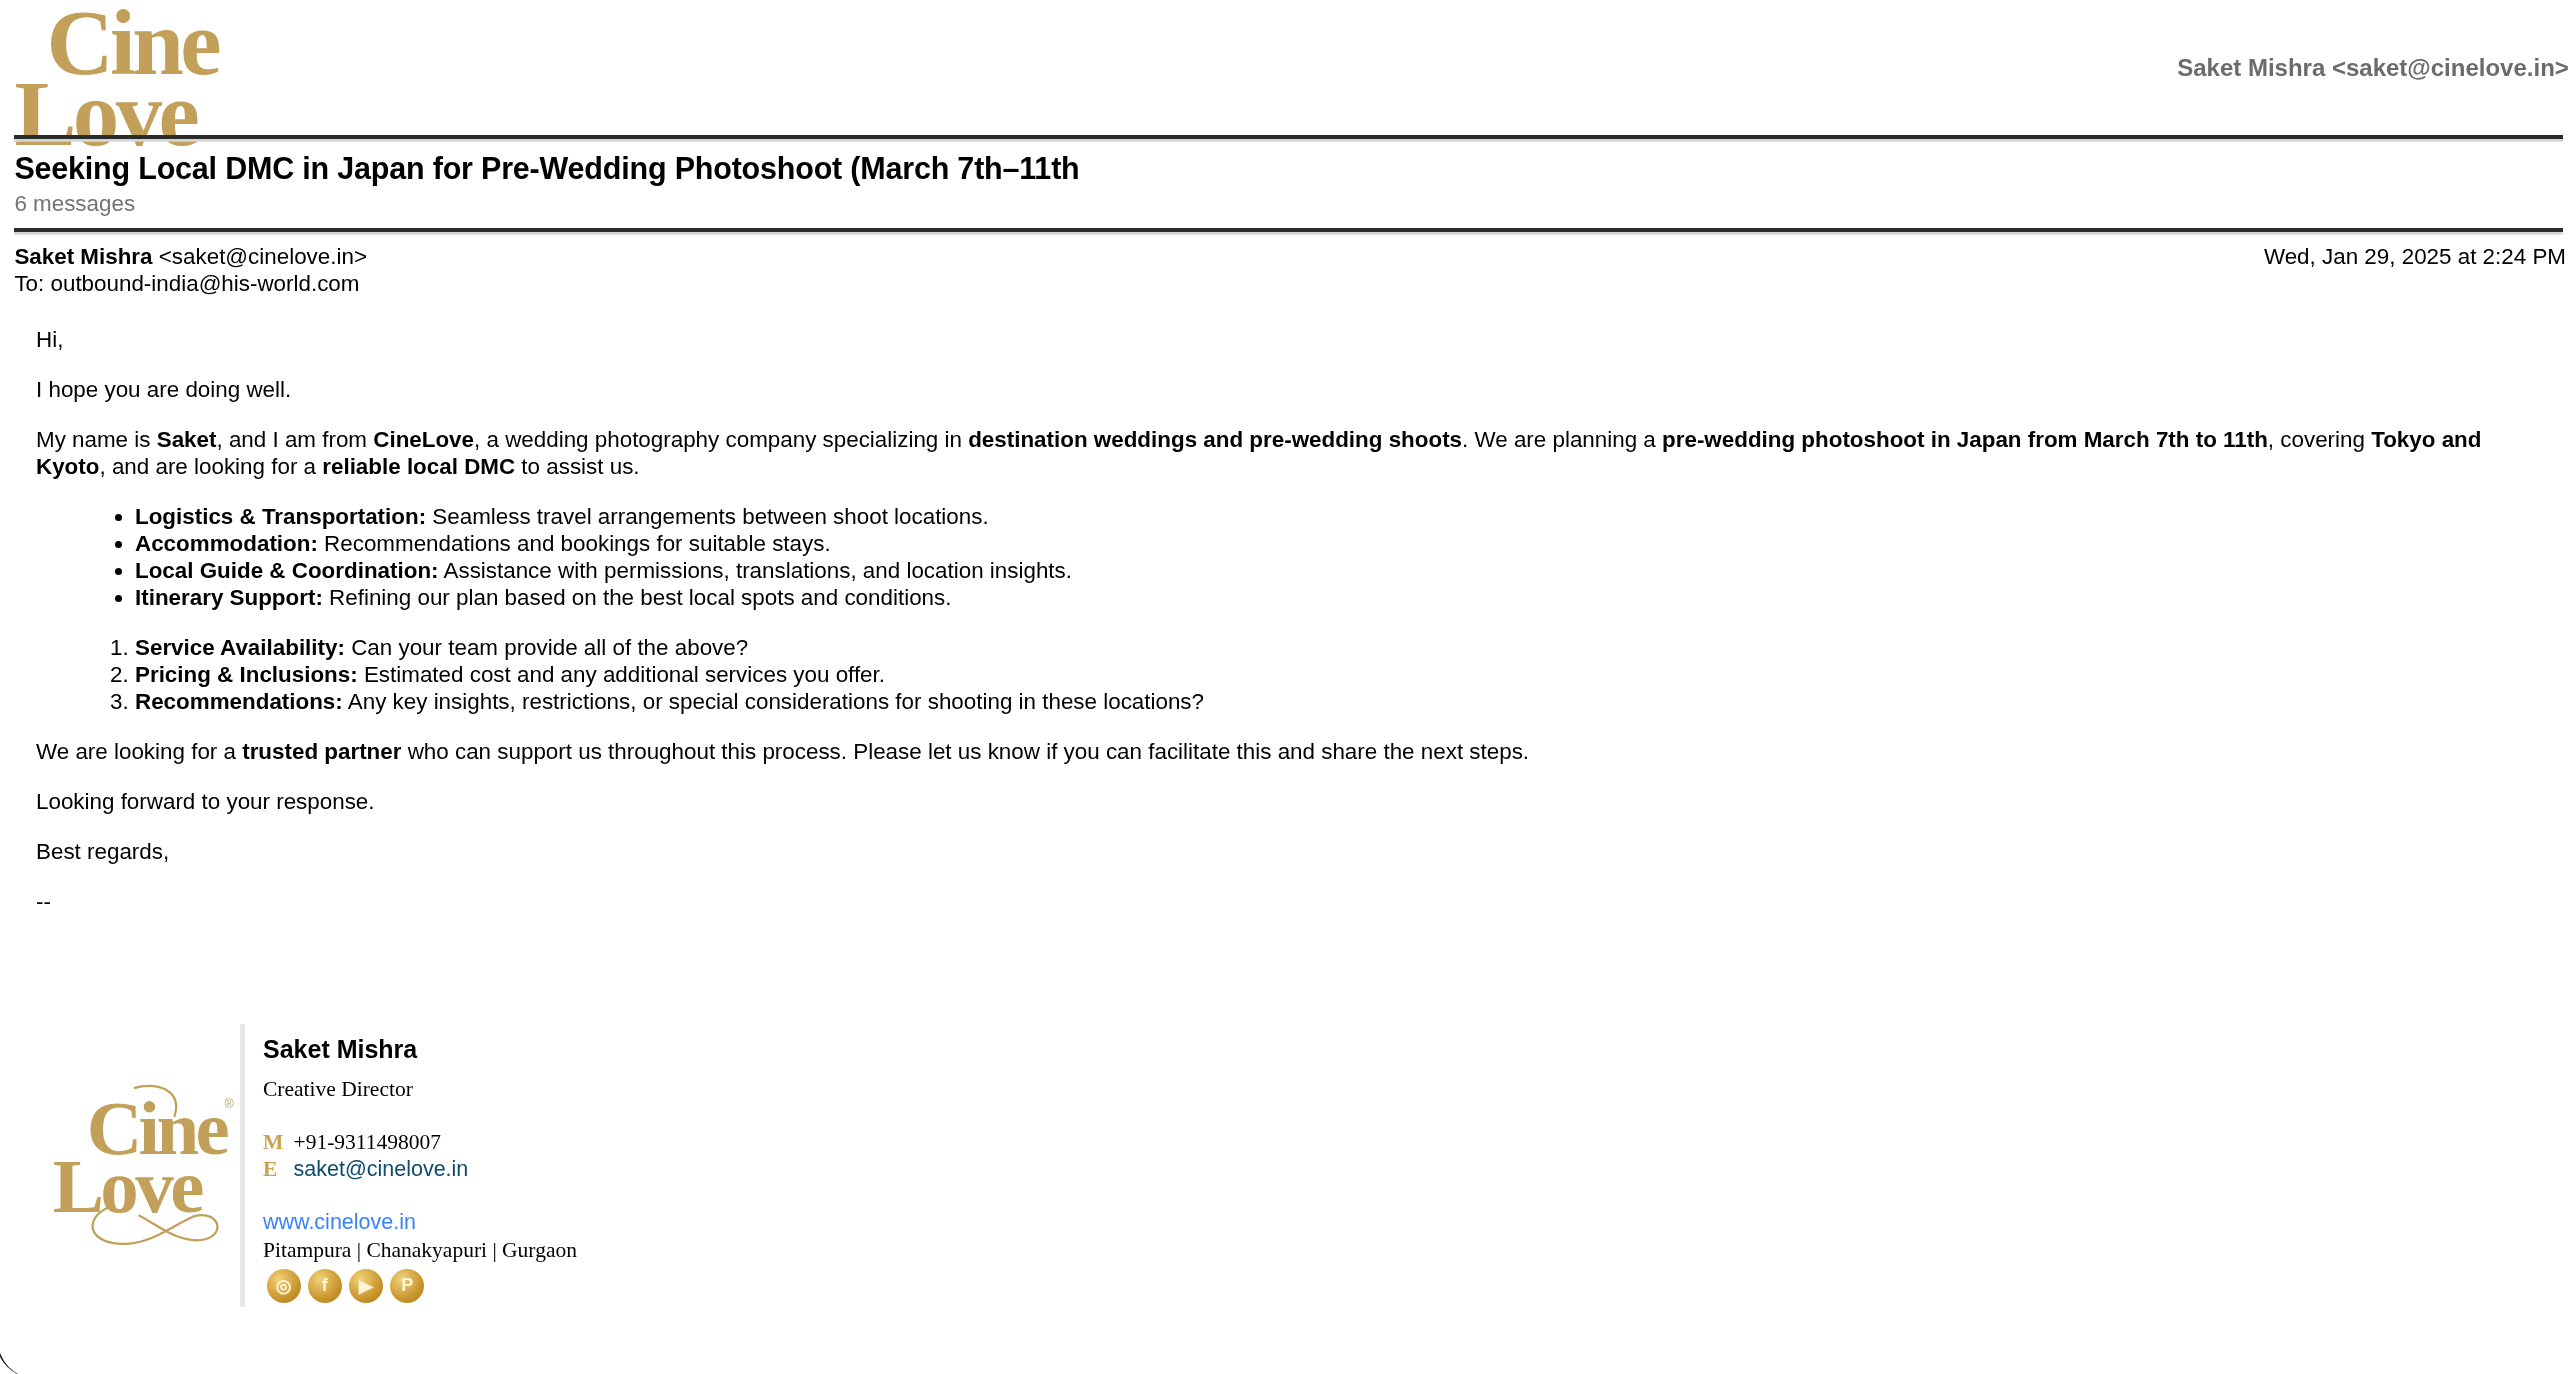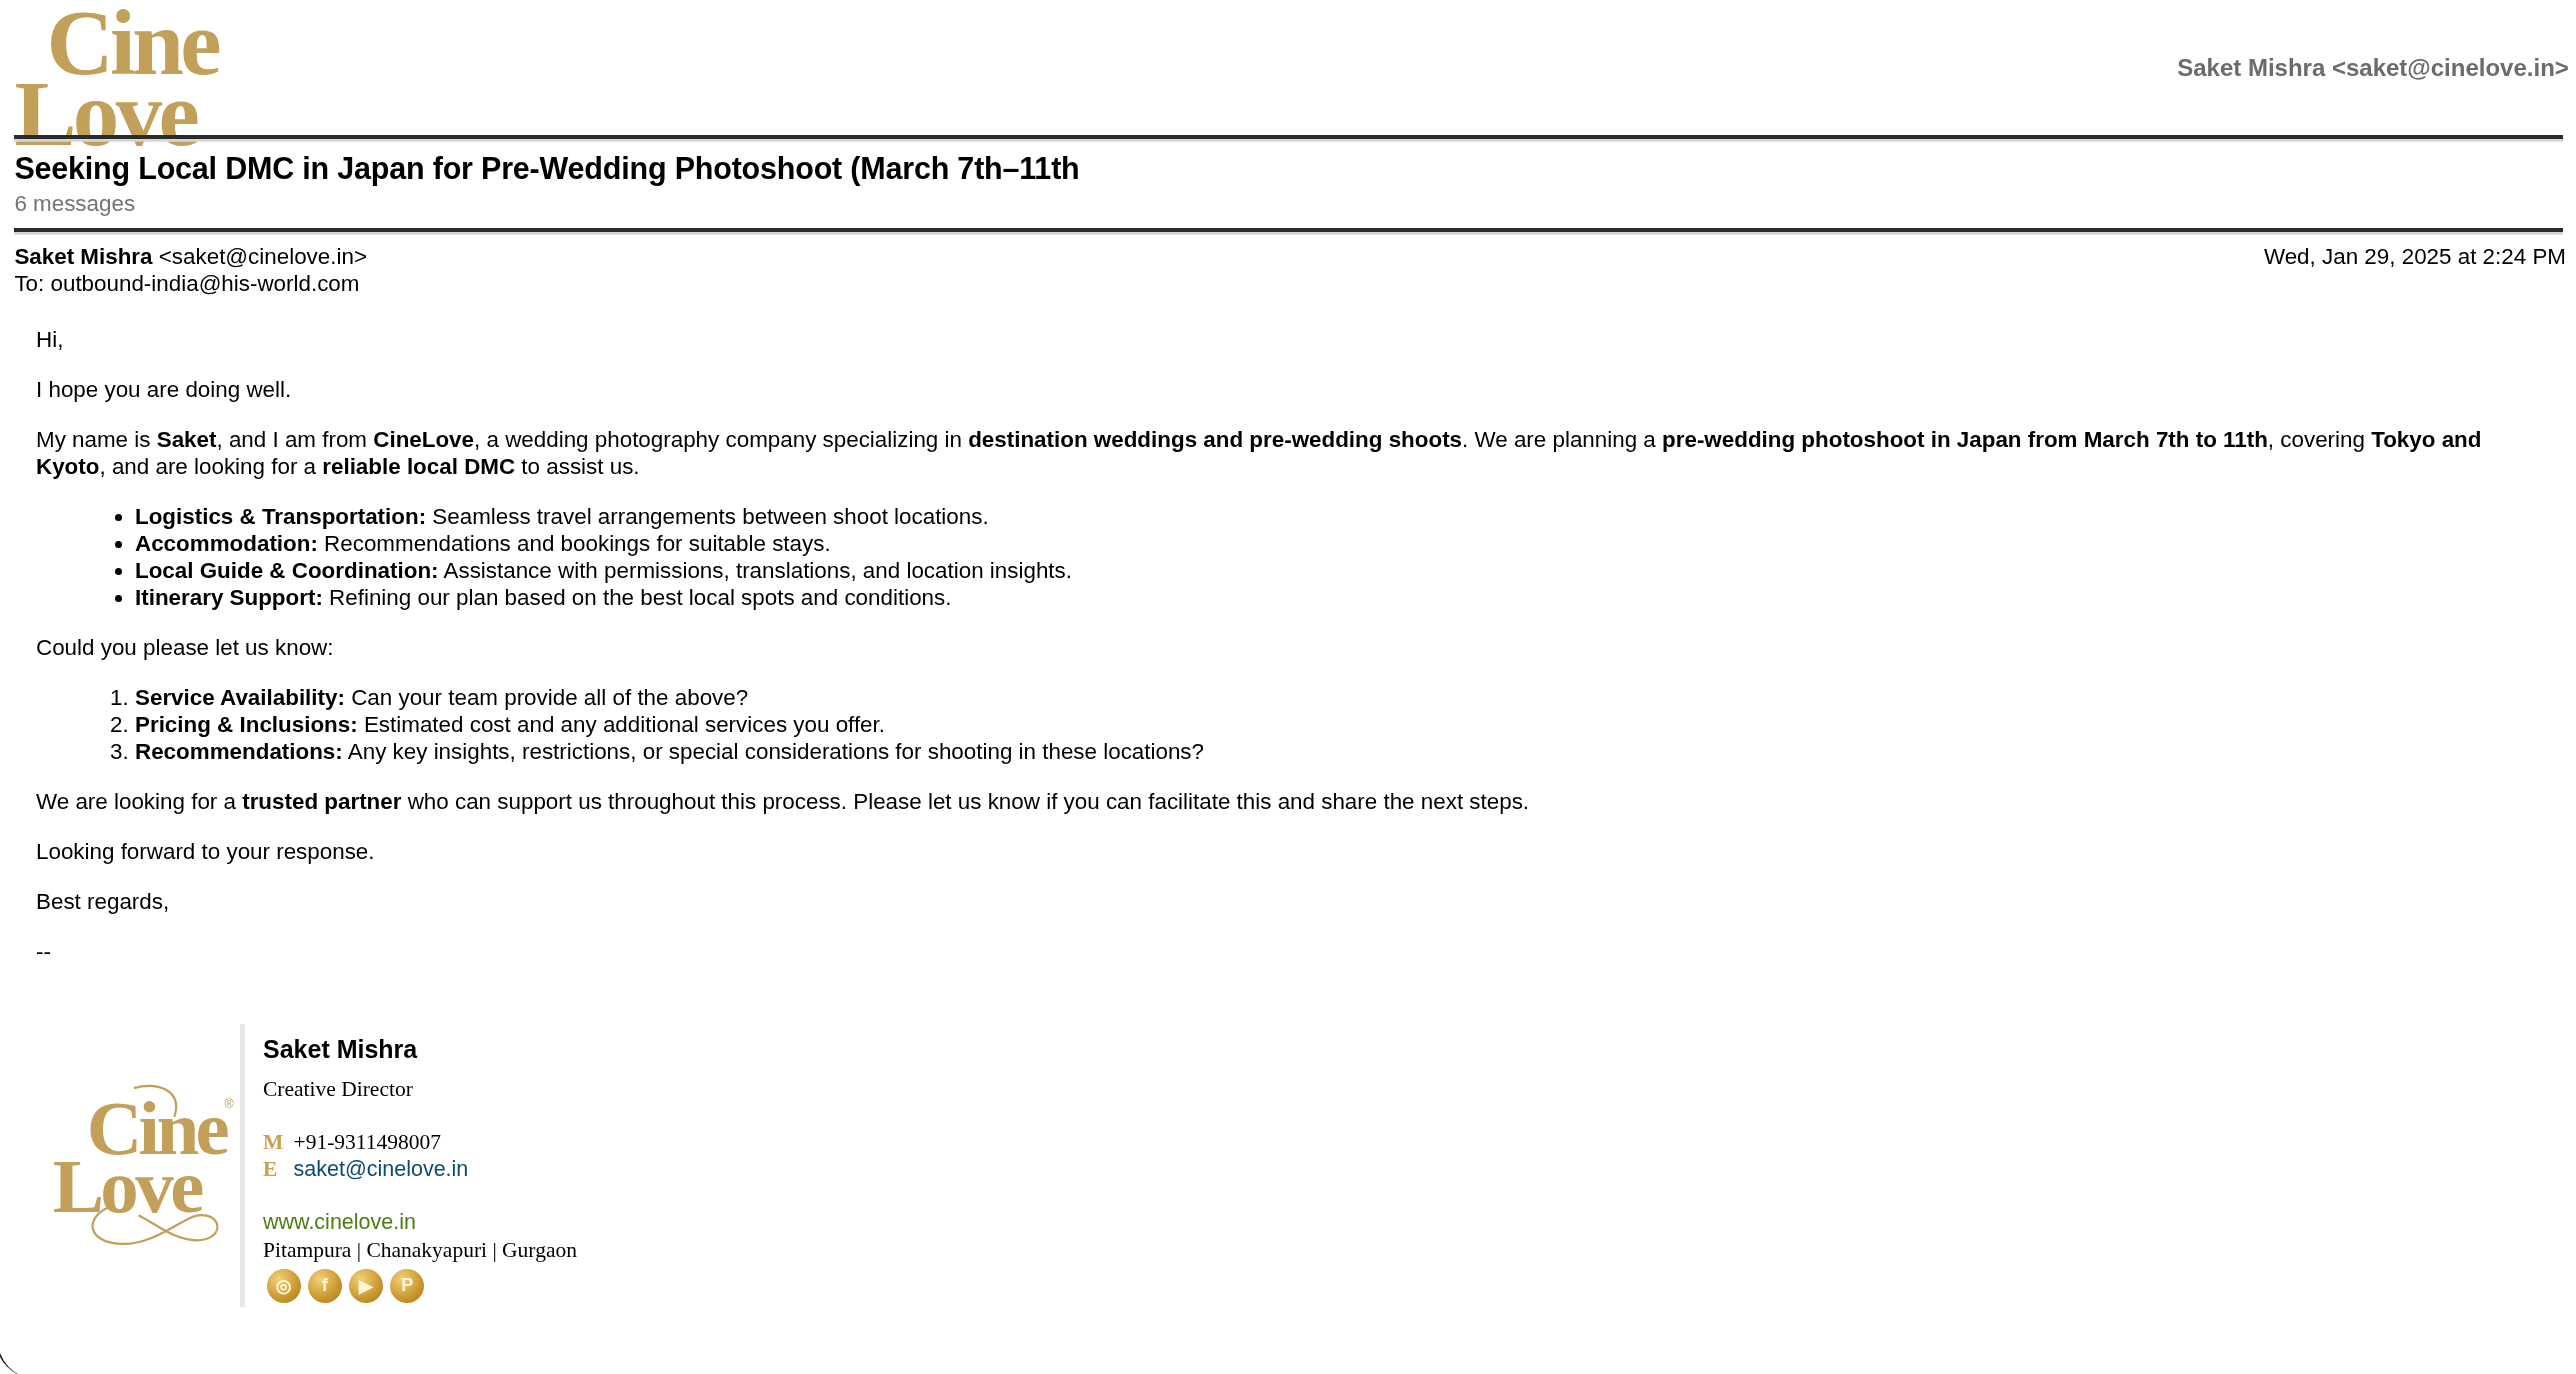--- a/index.html
+++ b/index.html
@@ -37,21 +37,21 @@
   .sig {
     position: absolute; left: 240px; top: 1024px; height: 283px; border-left: 5.4px solid #e6e6e6;
     padding-left: 18px; width: 538px;
   }
   .sig-name { font-size: 25px; font-weight: 700; margin-top: 10.8px; }
   .sig-title { font-family: "Liberation Serif", serif; font-size: 21.5px; margin-top: 13px; }
   .sig-row { font-family: "Liberation Serif", serif; font-size: 21.5px; margin-top: 0; line-height: 27px; }
   .sig-row .lbl { color: #c9a14f; font-weight: 700; display: inline-block; width: 30.5px; }
   .sig-row .email { font-family: "Liberation Sans", sans-serif; color: #0c4a6e; }
   .sig-contacts { margin-top: 27px; }
-  .sig-web { font-size: 21.5px; color: #4d7c0f; margin-top: 27px; }
+  .sig-web { font-size: 21.5px; color: #3b82f6; margin-top: 27px; }
   .sig-loc { font-family: "Liberation Serif", serif; font-size: 21.5px; margin-top: 3.6px; }
   .socials { display: flex; gap: 7.2px; margin-top: 5.4px; padding-left: 3.6px; }
   .soc {
     width: 34px; height: 34px; border-radius: 50%;
     background: radial-gradient(circle at 35% 30%, #f1d27a, #c9962d 60%, #a9781c);
     color: #fff4d4; font-size: 18px; font-weight: 700; display: flex; align-items: center; justify-content: center;
   }
   .sig-logo {
     position: absolute; left: 49px; top: 1081px; width: 188px; height: 170px;
   }
@@ -86,21 +86,20 @@
 <div class="body">
   <p>Hi,</p>
   <p>I hope you are doing well.</p>
   <p><span>My name is </span><b>Saket</b><span>, and I am from </span><b>CineLove</b><span>, a wedding photography company specializing in </span><b>destination weddings and pre-wedding shoots</b><span>. We are planning a </span><b>pre-wedding photoshoot in Japan from March 7th to 11th</b><span>, covering </span><b>Tokyo and Kyoto</b><span>, and are looking for a </span><b>reliable local DMC</b><span> to assist us.</span></p>
   <ul>
     <li><b>Logistics &amp; Transportation:</b><span> Seamless travel arrangements between shoot locations.</span></li>
     <li><b>Accommodation:</b><span> Recommendations and bookings for suitable stays.</span></li>
     <li><b>Local Guide &amp; Coordination:</b><span> Assistance with permissions, translations, and location insights.</span></li>
     <li><b>Itinerary Support:</b><span> Refining our plan based on the best local spots and conditions.</span></li>
   </ul>
-  <p>Could you please let us know:</p>
   <ol>
     <li><b>Service Availability:</b><span> Can your team provide all of the above?</span></li>
     <li><b>Pricing &amp; Inclusions:</b><span> Estimated cost and any additional services you offer.</span></li>
     <li><b>Recommendations:</b><span> Any key insights, restrictions, or special considerations for shooting in these locations?</span></li>
   </ol>
   <p><span>We are looking for a </span><b>trusted partner</b><span> who can support us throughout this process. Please let us know if you can facilitate this and share the next steps.</span></p>
   <p>Looking forward to your response.</p>
   <p>Best regards,</p>
   <p class="sigdash">--</p>
 </div>

